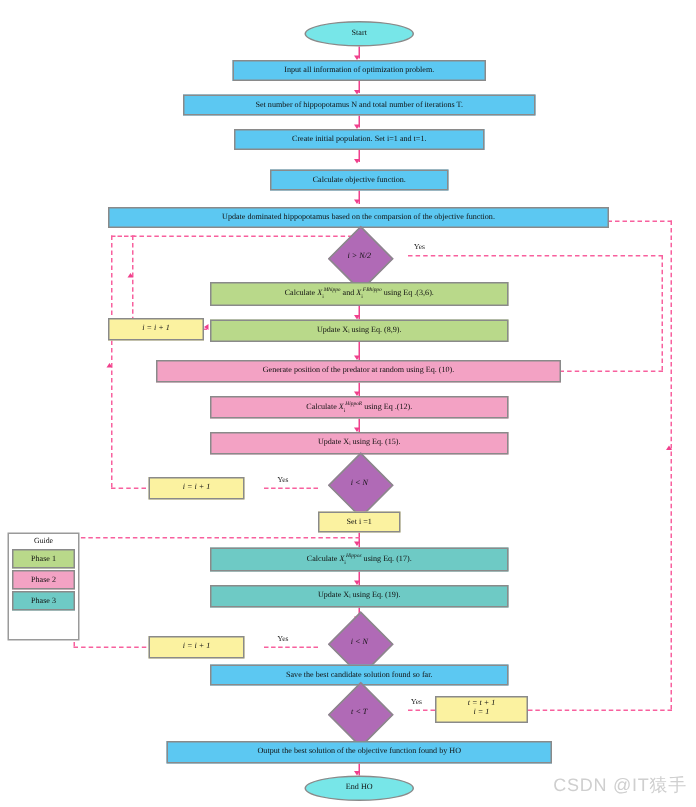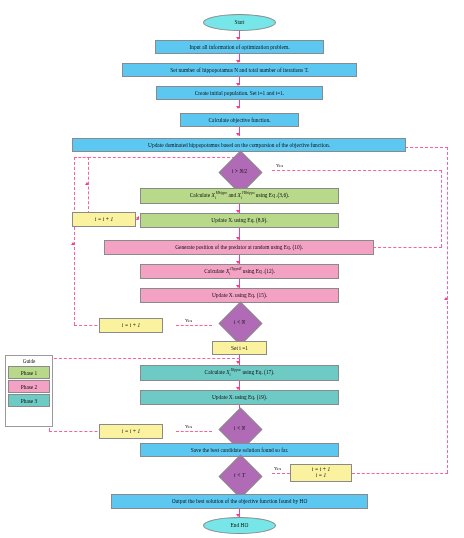--- a/index.html
+++ b/index.html
@@ -294,14 +294,15 @@
       <span>Phase 1</span>
     </div>
     <div class="lrow" style="background:#f3a2c4;">
       <span>Phase 2</span>
     </div>
     <div class="lrow" style="background:#6ecac5;">
       <span>Phase 3</span>
     </div>
   </div>
 
+  <div id="watermark">CSDN @IT猿手</div>
 
 </div>
 
 </body></html>

